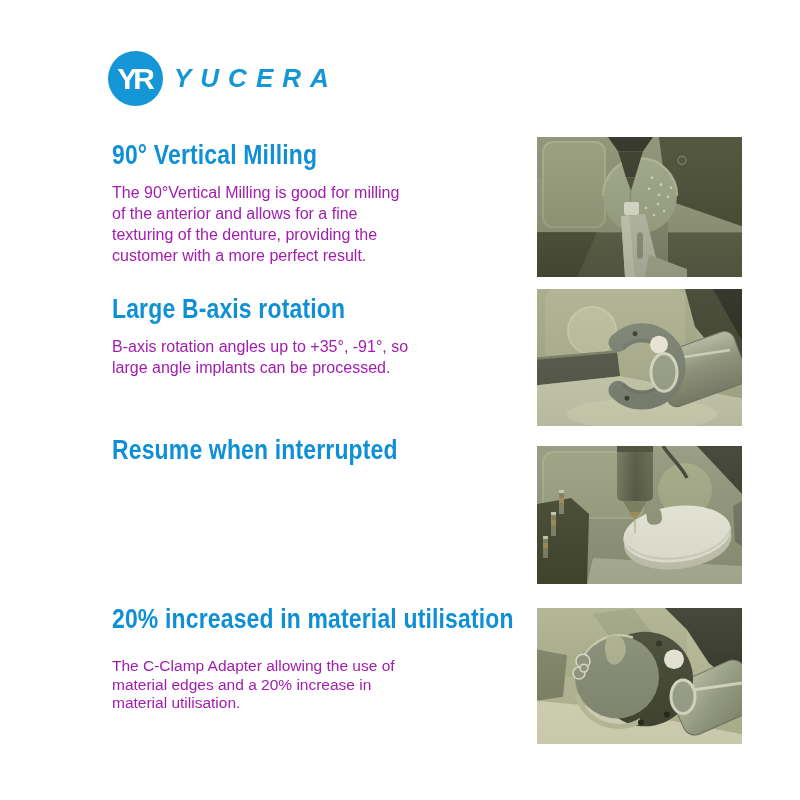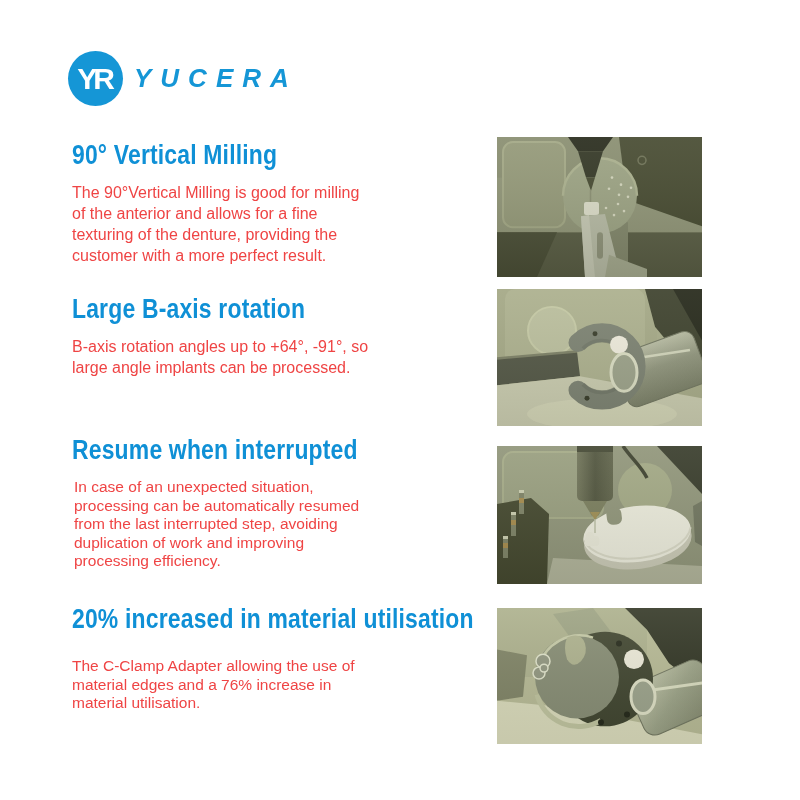--- a/index.html
+++ b/index.html
@@ -1,38 +1,38 @@
 <!DOCTYPE html>
 <html><head>
 <meta charset="utf-8">
 <style>
   html,body { margin:0; padding:0; background:#ffffff; }
   .page {
     position:relative; width:722px; height:800px; background:#ffffff;
-    font-family:"Liberation Sans","DejaVu Sans",sans-serif; overflow:hidden;
+    font-family:"Liberation Sans","DejaVu Sans",sans-serif; overflow:hidden;margin-left:40px;
   }
 
   
   .logo { position:absolute; left:68px; top:51px; display:flex; align-items:center; gap:11px; }
   .logo-circle {
     width:55px; height:55px; border-radius:50%; background:#1596d6;
     color:#ffffff; font-weight:bold; font-size:30px; letter-spacing:-4px;
     display:flex; align-items:center; justify-content:center;
     padding-right:3px; box-sizing:border-box;
   }
   .logo-name { font-size:26px; font-weight:bold; color:#1596d6; letter-spacing:9px; white-space:nowrap;font-style:italic; }
 
   
   .sec { position:absolute; left:72px; width:430px; }
   .sec h2 {
     margin:0; font-size:27px; font-weight:bold; color:#0f90d6;
     white-space:nowrap; transform:scaleX(.85); transform-origin:0 50%;
     letter-spacing:.2px;
   }
-  .sec p { margin:0; color:#ef4444; white-space:pre; }
+  .sec p { margin:0; color:#a21caf; white-space:pre; }
   #sec1 { top:140px; } #sec2 { top:294px; } #sec3 { top:435px; } #sec4 { top:604px; }
   #sec1 p, #sec2 p { font-size:16px;   line-height:21px;   margin-top:11px; }
   #sec3 p          { font-size:15.5px; line-height:18.5px; margin-top:12px; margin-left:2px; }
   #sec4 p          { font-size:15.5px; line-height:18.5px; margin-top:22px; }
 
   
   .photo { position:absolute; left:497px; width:205px; margin:0; }
   #ph1 { top:137px; height:140px; }
   #ph2 { top:289px; height:137px; }
   #ph3 { top:446px; height:138px; }
@@ -54,37 +54,32 @@
   <section class="sec" id="sec1">
     <h2>90° Vertical Milling</h2>
     <p>The 90°Vertical Milling is good for milling
 of the anterior and allows for a fine
 texturing of the denture, providing the
 customer with a more perfect result.</p>
   </section>
 
   <section class="sec" id="sec2">
     <h2>Large B-axis rotation</h2>
-    <p>B-axis rotation angles up to +64°, -91°, so
+    <p>B-axis rotation angles up to +35°, -91°, so
 large angle implants can be processed.</p>
   </section>
 
   <section class="sec" id="sec3">
     <h2>Resume when interrupted</h2>
-    <p>In case of an unexpected situation,
-processing can be automatically resumed
-from the last interrupted step, avoiding
-duplication of work and improving
-processing efficiency.</p>
   </section>
 
   <section class="sec" id="sec4">
     <h2>20% increased in material utilisation</h2>
     <p>The C-Clamp Adapter allowing the use of
-material edges and a 76% increase in
+material edges and a 20% increase in
 material utilisation.</p>
   </section>
 
   <figure class="photo" id="ph1">
     <svg viewBox="0 0 205 138" preserveAspectRatio="none">
       <defs>
         <linearGradient id="shade1" x1="0" y1="0" x2="0" y2="1">
           <stop offset="0" stop-color="#ffffe0" stop-opacity="0.10"></stop>
           <stop offset="1" stop-color="#23230a" stop-opacity="0.14"></stop>
         </linearGradient>

